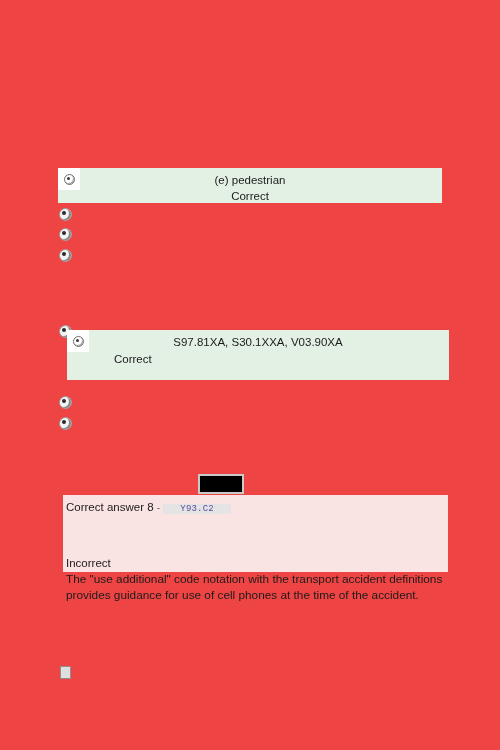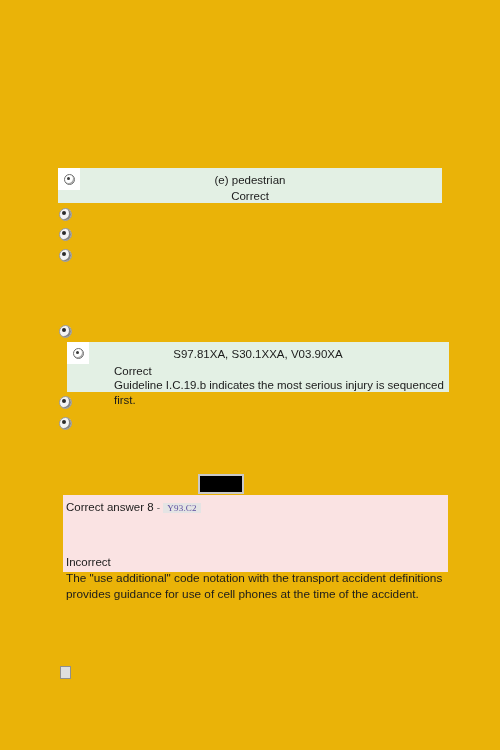--- a/index.html
+++ b/index.html
@@ -12,21 +12,21 @@
     height: 750px;
     position: relative;
     overflow: hidden;
     font-family: "Liberation Sans", sans-serif;
     color: #1a1a1a;
   }
 
   .page {
     position: absolute;
     inset: 0;
-    background: #eab308;
+    background: #ef4444;
   }
 
   
   .feedback-block {
     position: absolute;
     box-sizing: border-box;
   }
   .fb-correct {
     background: #e3f0e4;
   }
@@ -146,25 +146,25 @@
     font-size: 11.5px;
     line-height: 16px;
     color: #1b1b1b;
     white-space: nowrap;
   }
   .ca-sep {
     color: #6b6b6b;
     font-size: 10px;
   }
   .code-chip {
-    font-family: Liberation Serif, serif;
+    font-family: Liberation Mono, monospace;
     font-size: 9px;
     color: #5b4b9e;
     background: #e4e4e4;
-    padding: 0 4px;
+    padding: 0 17px;
     letter-spacing: .2px;
   }
   .verdict {
     font-size: 11.5px;
     line-height: 16px;
     color: #1b1b1b;
     margin-top: 38px;
   }
   .explain {
     font-size: 11.8px;
@@ -188,27 +188,26 @@
   <div class="loose-radio" style="left:59px; top:208px;"></div>
   <div class="loose-radio" style="left:59px; top:228px;"></div>
   <div class="loose-radio" style="left:59px; top:249px;"></div>
 
   <div class="dark-text" style="left:76px; top:208px;"></div>
   <div class="dark-text" style="left:76px; top:228px;"></div>
   <div class="dark-text" style="left:76px; top:249px;"></div>
 
   <div class="loose-radio" style="left:59px; top:325px;"></div>
 
-  <div class="feedback-block fb-correct" style="left:67px; top:342px; width:382px; height:50px;">
+  <div class="feedback-block fb-correct" style="left:67px; top:330px; width:382px; height:50px;">
     <div class="radio-patch">
       <span class="radio-dot"></span>
     </div>
     <div class="answer-line" style="position:absolute; left:0; right:0; top:4px;">S97.81XA, S30.1XXA, V03.90XA</div>
     <div class="status-line-left" style="position:absolute; left:47px; top:22px;">Correct</div>
-    <div class="rationale-line" style="position:absolute; left:47px; top:36px;">Guideline I.C.19.b indicates the most serious injury is sequenced first.</div>
   </div>
 
   <div class="loose-radio" style="left:59px; top:396px;"></div>
   <div class="loose-radio" style="left:59px; top:417px;"></div>
   <div class="dark-text" style="left:76px; top:432px;"></div>
 
   <div class="text-input" style="left:198px; top:474px; width:46px; height:20px;" title=""></div>
 
   <div class="feedback-block fb-incorrect" style="left:63px; top:495px; width:385px; height:77px;">
     <div class="pink-inner">

